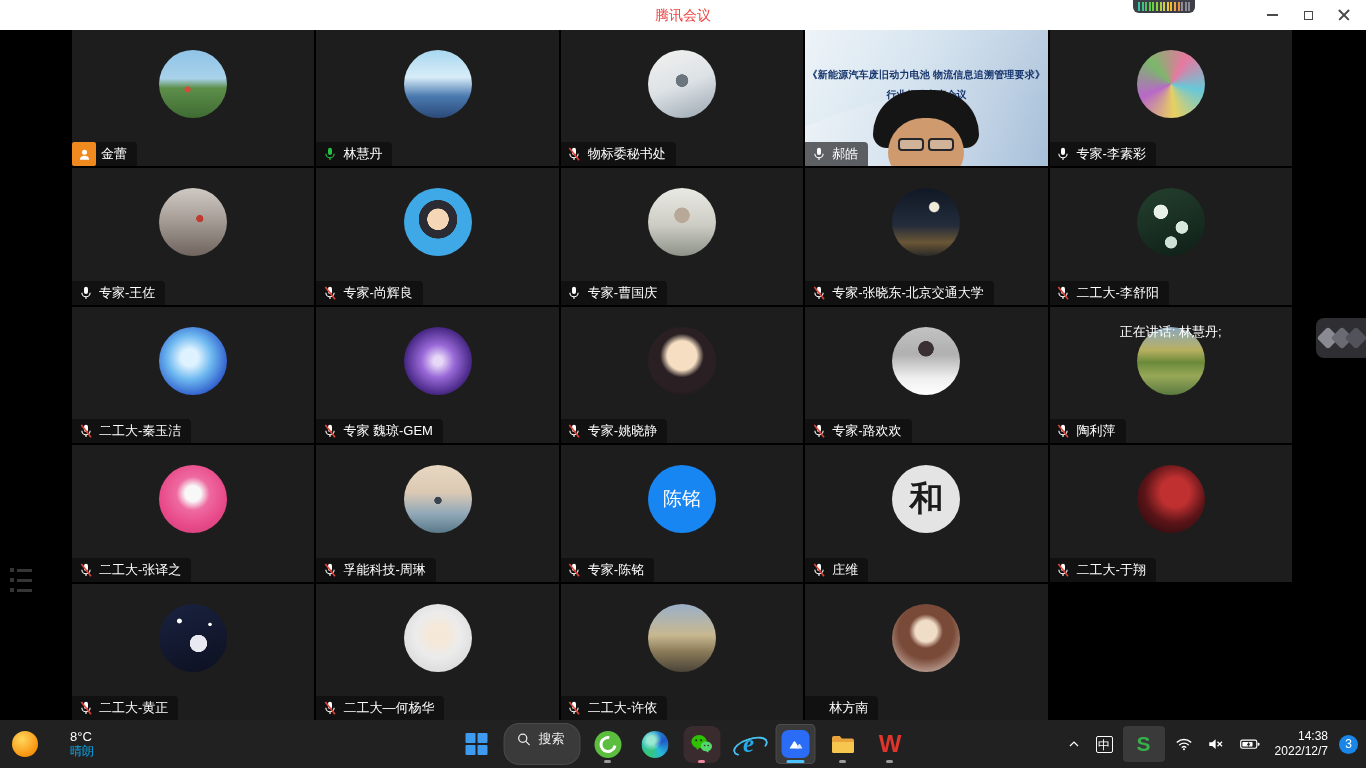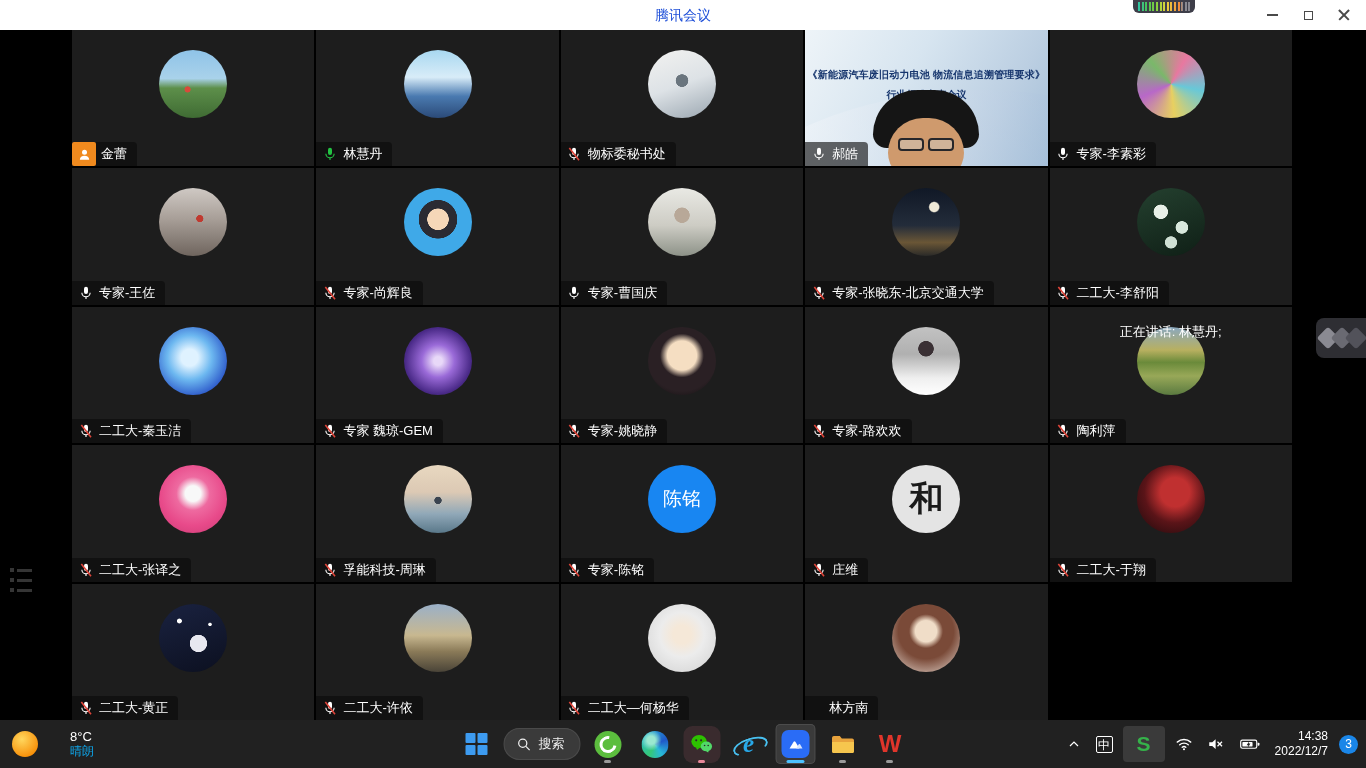--- a/index.html
+++ b/index.html
@@ -2,21 +2,21 @@
 <html><head>
 <meta charset="utf-8">
 <style>
   html,body{margin:0;padding:0;background:#000;}
   body{width:1366px;height:768px;overflow:hidden;position:relative;
        font-family:"Liberation Sans","DejaVu Sans",sans-serif;-webkit-font-smoothing:antialiased;}
 
   
   .titlebar{position:absolute;top:0;left:0;width:1366px;height:30px;background:#ffffff;z-index:30;}
   .titlebar .title{position:absolute;left:0;right:0;top:0;height:36px;line-height:30px;text-align:center;
-       font-size:14px;color:#1d4ed8;}
+       font-size:14px;color:#ef4444;}
   .meter{position:absolute;left:1133px;top:0;width:62px;height:13px;background:#3e3e49;
        border-radius:0 0 6px 6px;padding:2px 5px;box-sizing:border-box;}
   .meter .bars{position:relative;width:100%;height:100%;
        background:linear-gradient(90deg,#2fc4a8 0%,#49c454 18%,#8fd43c 38%,#e8d23c 55%,#f0a23c 72%,#f08a3c 80%,#8a8a92 86%,#8a8a92 100%);}
   .meter .bars::after{content:"";position:absolute;inset:0;
        background:repeating-linear-gradient(90deg,transparent 0 2px,#3e3e49 2px 3.6px);}
   .win-controls{position:absolute;right:4px;top:0;height:30px;display:flex;}
   .win-btn{width:36px;height:30px;display:flex;align-items:center;justify-content:center;}
   .glyph-min{width:11px;height:2px;background:#4a4a4a;}
   .glyph-max{width:9px;height:9px;border:1.4px solid #4a4a4a;box-sizing:border-box;}
@@ -74,21 +74,21 @@
   .sun{width:26px;height:26px;border-radius:50%;background:radial-gradient(circle at 38% 32%,#ffd75e,#f79009 75%);}
   .wtxt{display:flex;flex-direction:column;line-height:15px;margin-left:23px;}
   .wtemp{font-size:13px;color:#fff;}
   .wcond{font-size:12px;color:#0ea5e9;}
   .tb-center{position:absolute;left:50%;top:0;transform:translateX(-50%);height:48px;display:flex;align-items:center;gap:7px;}
   .slot{position:relative;width:40px;height:40px;display:flex;align-items:center;justify-content:center;border-radius:5px;}
   .slot.activebox{background:#3a3a3a;box-shadow:inset 0 0 0 1px #4c4c4c;}
   .ind{position:absolute;bottom:1px;left:50%;transform:translateX(-50%);height:3px;width:7px;border-radius:2px;background:#9a9a9a;}
   .ind.pink{background:#e8889a;}
   .ind.active{width:18px;background:#4cc2ff;}
-  .search-pill{height:32px;display:flex;align-items:center;gap:7px;padding:0 16px 0 13px;background:#3a3a3a;border-radius:16px;box-shadow:inset 0 0 0 1px #4a4a4a;}
+  .search-pill{height:32px;display:flex;align-items:center;gap:7px;padding:0 16px 10px 13px;background:#3a3a3a;border-radius:16px;box-shadow:inset 0 0 0 1px #4a4a4a;}
   .search-pill span{font-size:13px;color:#f0f0f0;}
   .i360{width:27px;height:27px;border-radius:50%;background:#5cbe3e;position:relative;}
   .i360::after{content:"";position:absolute;inset:5px;border:3.4px solid #fff;border-radius:50%;border-right-color:transparent;transform:rotate(-35deg);}
   .iedge{width:27px;height:27px;border-radius:50%;
        background:radial-gradient(circle at 36% 34%,#9ae8d0 0 16%,rgba(0,0,0,0) 42%),
                   conic-gradient(from 210deg,#35c878,#28b8d8 30%,#2058c8 60%,#28b8d8 82%,#35c878);}
   .iwx{width:37px;height:37px;border-radius:9px;background:#3a2b2e;display:flex;align-items:center;justify-content:center;}
   .iie{position:relative;width:28px;height:28px;display:flex;align-items:center;justify-content:center;}
   .iie b{font-size:25px;font-style:italic;font-weight:700;color:#28a8e8;font-family:"Liberation Serif","DejaVu Serif",serif;}
   .iie::after{content:"";position:absolute;left:-2px;top:8px;width:32px;height:13px;border:2px solid #48c0f0;border-radius:50%;transform:rotate(-18deg);border-bottom-color:transparent;}
@@ -422,45 +422,45 @@
               <rect x="9" y="2.5" width="6" height="11" rx="3" fill="#ffffff"></rect>
               <path d="M5.8 11.5a6.2 6.2 0 0 0 12.4 0" stroke="#ffffff" stroke-width="1.7" fill="none"></path>
               <line x1="12" y1="17.6" x2="12" y2="21" stroke="#ffffff" stroke-width="1.7"></line>
               <line x1="5" y1="3" x2="19.5" y2="21.5" stroke="#e0453a" stroke-width="2.4"></line>
             </svg>
           </span>
           <span>二工大-黄正</span>
         </div>
       </div>
       <div class="tile">
+        <div class="avatar" style="background: radial-gradient(circle at 50% 45%, rgb(245, 232, 216) 0px, rgb(245, 232, 216) 18%, rgb(236, 236, 236) 44%, rgb(208, 208, 208) 100%);"></div>
+        <div class="nlabel">
+          <span class="mic">
+            <svg viewBox="0 0 24 24" width="16" height="16">
+              <rect x="9" y="2.5" width="6" height="11" rx="3" fill="#ffffff"></rect>
+              <path d="M5.8 11.5a6.2 6.2 0 0 0 12.4 0" stroke="#ffffff" stroke-width="1.7" fill="none"></path>
+              <line x1="12" y1="17.6" x2="12" y2="21" stroke="#ffffff" stroke-width="1.7"></line>
+              <line x1="5" y1="3" x2="19.5" y2="21.5" stroke="#e0453a" stroke-width="2.4"></line>
+            </svg>
+          </span>
+          <span>二工大—何杨华</span>
+        </div>
+      </div>
+      <div class="tile">
         <div class="avatar" style="background: linear-gradient(rgb(154, 176, 200) 0%, rgb(200, 184, 144) 46%, rgb(138, 122, 88) 70%, rgb(74, 68, 56) 100%);"></div>
         <div class="nlabel">
           <span class="mic">
             <svg viewBox="0 0 24 24" width="16" height="16">
               <rect x="9" y="2.5" width="6" height="11" rx="3" fill="#ffffff"></rect>
               <path d="M5.8 11.5a6.2 6.2 0 0 0 12.4 0" stroke="#ffffff" stroke-width="1.7" fill="none"></path>
               <line x1="12" y1="17.6" x2="12" y2="21" stroke="#ffffff" stroke-width="1.7"></line>
               <line x1="5" y1="3" x2="19.5" y2="21.5" stroke="#e0453a" stroke-width="2.4"></line>
             </svg>
           </span>
           <span>二工大-许依</span>
-        </div>
-      </div>
-      <div class="tile">
-        <div class="avatar" style="background: radial-gradient(circle at 50% 45%, rgb(245, 232, 216) 0px, rgb(245, 232, 216) 18%, rgb(236, 236, 236) 44%, rgb(208, 208, 208) 100%);"></div>
-        <div class="nlabel">
-          <span class="mic">
-            <svg viewBox="0 0 24 24" width="16" height="16">
-              <rect x="9" y="2.5" width="6" height="11" rx="3" fill="#ffffff"></rect>
-              <path d="M5.8 11.5a6.2 6.2 0 0 0 12.4 0" stroke="#ffffff" stroke-width="1.7" fill="none"></path>
-              <line x1="12" y1="17.6" x2="12" y2="21" stroke="#ffffff" stroke-width="1.7"></line>
-              <line x1="5" y1="3" x2="19.5" y2="21.5" stroke="#e0453a" stroke-width="2.4"></line>
-            </svg>
-          </span>
-          <span>二工大—何杨华</span>
         </div>
       </div>
       <div class="tile">
         <div class="avatar" style="background: radial-gradient(circle at 50% 40%, rgb(240, 221, 200) 0px, rgb(240, 221, 200) 20%, rgb(122, 74, 56) 32%, rgb(122, 74, 56) 52%, rgb(232, 220, 212) 100%);"></div>
         <div class="nlabel noicon">
           <span>林方南</span>
         </div>
       </div>
     </div>
 

